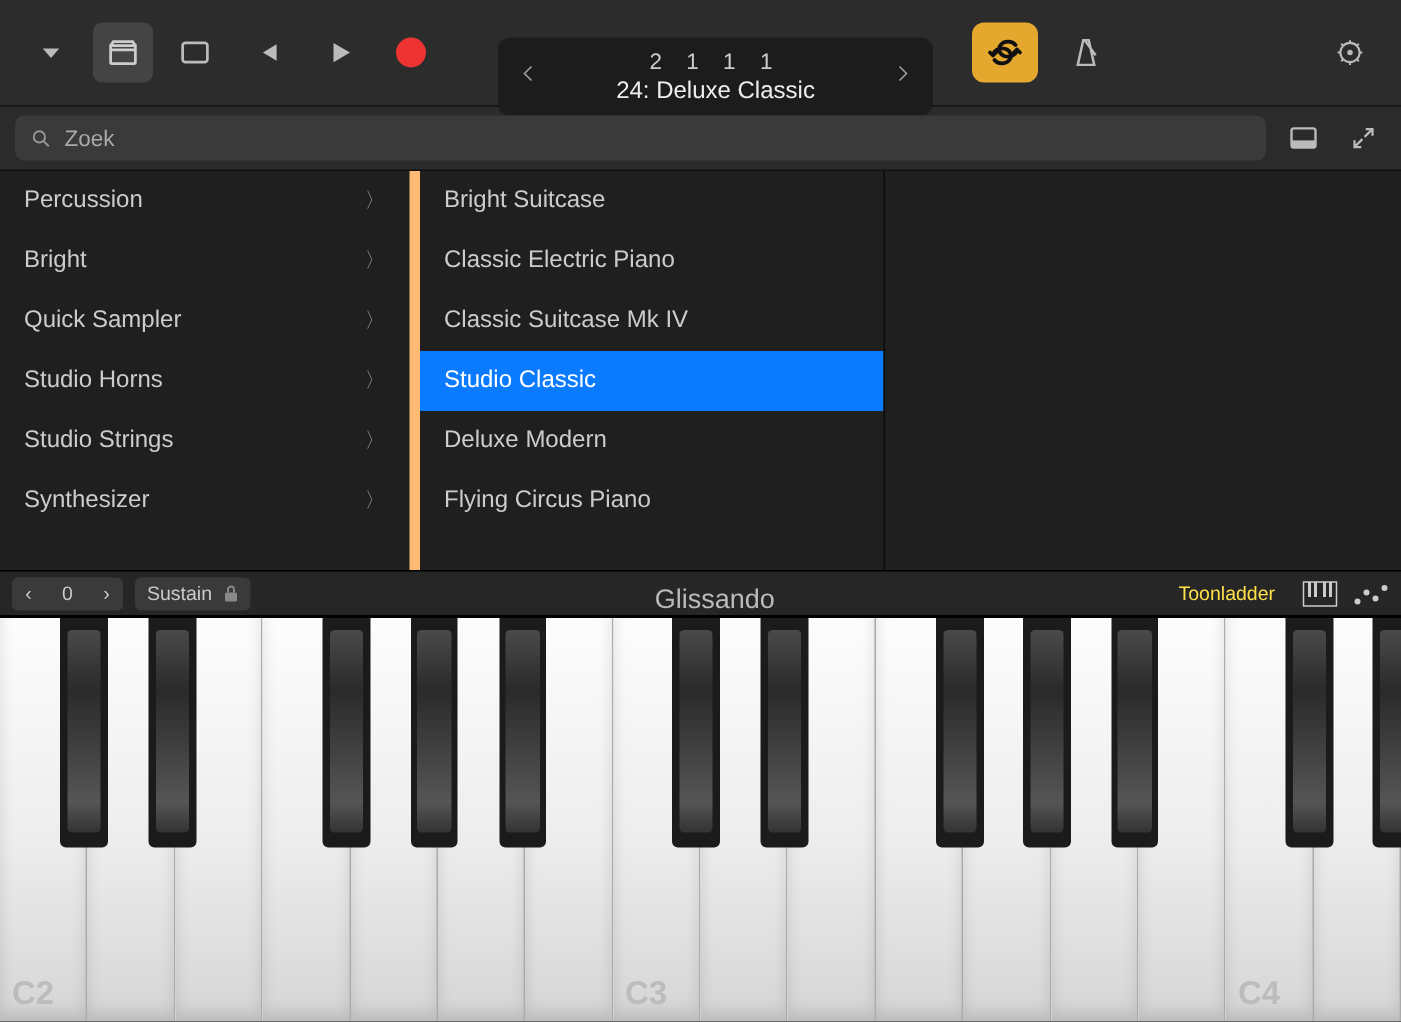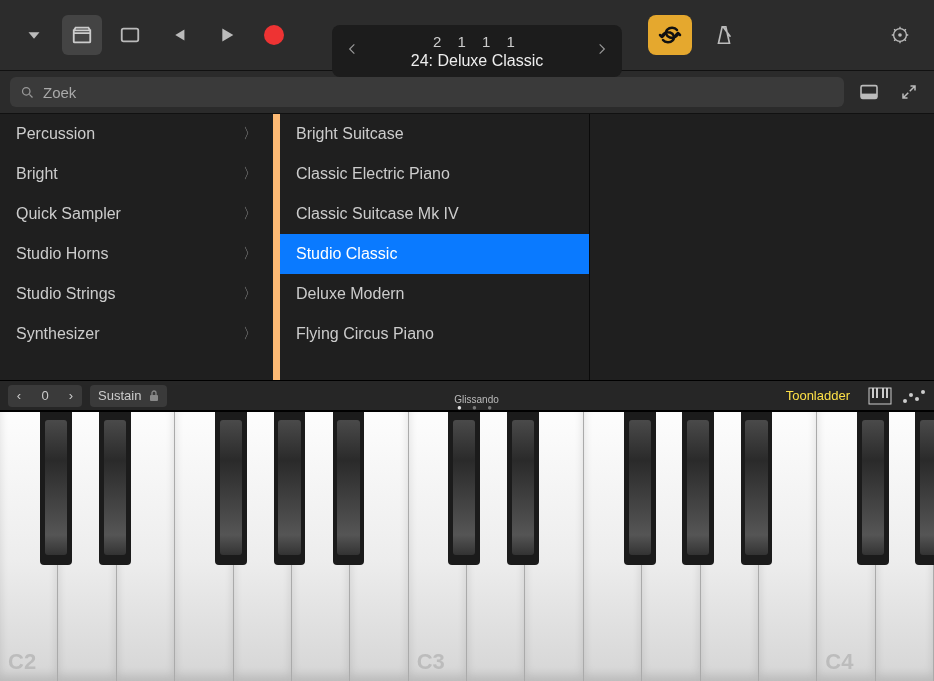--- a/index.html
+++ b/index.html
@@ -105,21 +105,21 @@
     height: 22px;
   }
   .oct-ctrl .btn { width: 22px; text-align: center; color: #ccc; font-size: 13px; }
   .oct-ctrl .val { width: 30px; text-align: center; font-size: 13px; }
   .sustain {
     display: flex; align-items: center; gap: 8px;
     background: #3a3a3a; border-radius: 4px;
     height: 22px; padding: 0 8px;
   }
   .kb-center { flex: 1; text-align: center; }
-  .gliss-label { font-size: 10px; color: #bbb; margin-top: 14px; }
+  .gliss-label { font-size: 18px; color: #bbb; margin-top: 14px; }
   .dots { letter-spacing: 4px; font-size: 8px; color: #777; line-height: 6px; }
   .dots .on { color: #ddd; }
   .toon { font-size: 13px; color: #fde047; margin-right: 10px; }
   .kb-mode { display: flex; align-items: center; gap: 10px; }
   .kb-mode svg { fill: #ccc; }
   
   .keyboard {
     position: relative;
     height: 271px;
     background: #eee;

